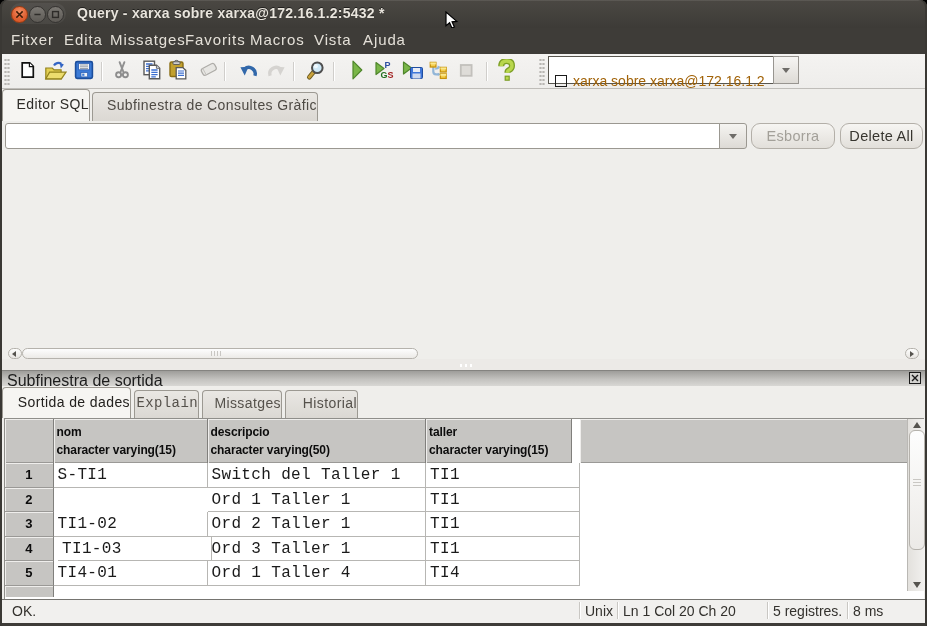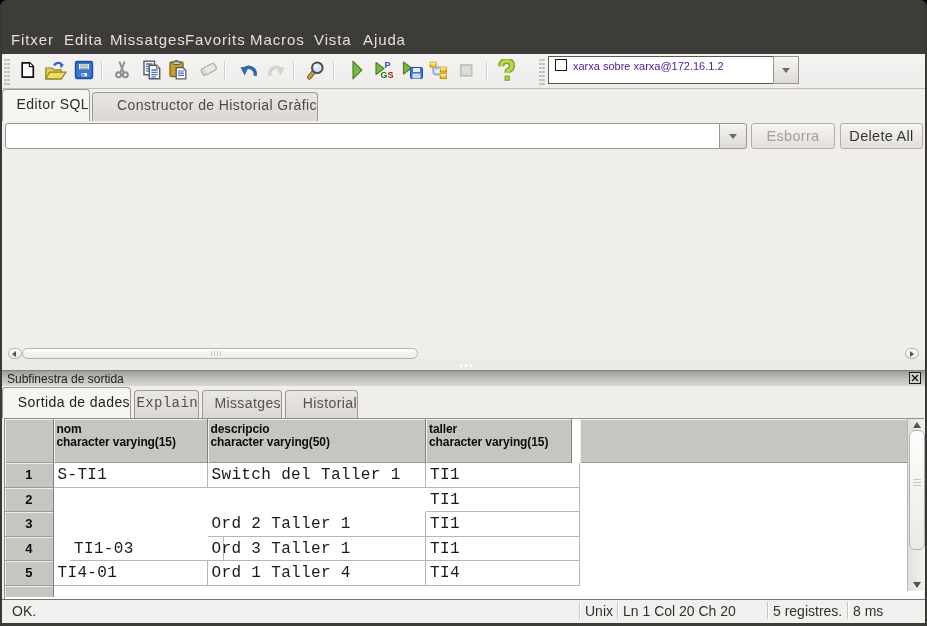--- a/index.html
+++ b/index.html
@@ -28,41 +28,41 @@
 #menubar span{position:absolute;top:3px;letter-spacing:0.9px;}
 
 #toolbar{left:1px;top:54px;width:925px;height:35px;
  background:linear-gradient(#f4f3f1,#eeedeb);border-bottom:1px solid #bfbdb9;box-sizing:border-box;}
 .grip{top:4px;width:6px;height:27px;
  background-image:radial-gradient(circle,#b8b6b2 1px,transparent 1.3px);
  background-size:3px 4px;}
 .tsep{top:8px;width:1px;height:19px;background:#d0cecb;border-right:1px solid #fff;}
 #combo{left:548px;top:56px;width:226px;height:28px;background:#fff;
  border:1px solid #58564F;box-sizing:border-box;}
-#combotxt{left:5px;top:2px;font-size:11px;color:#4c1d95;}
+#combotxt{left:5px;top:16px;font-size:14px;color:#a16207;}
 #combobtn{left:773px;top:56px;width:26px;height:28px;box-sizing:border-box;
  background:linear-gradient(#f6f5f3,#dedbd6);border:1px solid #989590;}
 .darr{position:absolute;width:0;height:0;border-left:4px solid transparent;
  border-right:4px solid transparent;border-top:5px solid #6e6c68;}
 
 #nb1{left:1px;top:89px;width:925px;height:270px;background:#efeeeb;}
 .tab{position:absolute;box-sizing:border-box;border:1px solid #9c9992;
  border-bottom:none;border-radius:4px 4px 0 0;font-size:14px;letter-spacing:0.4px;}
 .tabtxt{position:absolute;width:100%;text-align:right;}
 #tab-editor{left:1px;top:0px;width:88px;height:32px;background:#f6f5f2;color:#2e2c28;z-index:2;}
 #tab-cons{left:91px;top:3px;width:226px;height:29px;
  background:linear-gradient(#e9e7e3,#dbd8d3);color:#4e4a44;z-index:1;}
 
 #qinput{left:4px;top:34px;width:715px;height:26px;background:#fff;
  border:1px solid #9b9891;border-radius:3px 0 0 3px;box-sizing:border-box;}
 #qdrop{left:718px;top:34px;width:28px;height:26px;box-sizing:border-box;
  background:linear-gradient(#f5f4f1,#ddDAd5);border:1px solid #9b9891;border-radius:0 3px 3px 0;}
 .pbtn{position:absolute;top:34px;height:26px;box-sizing:border-box;
  background:linear-gradient(#f6f5f2,#e2dfda);border:1px solid #b3afa8;
- border-radius:3px;font-size:14.5px;letter-spacing:0.3px;text-align:center;}
+ border-radius:9px;font-size:14.5px;letter-spacing:0.3px;text-align:center;}
 #btn-esborra{left:750px;width:84px;color:#a3a099;}
 #btn-delall{left:839px;width:83px;color:#37352f;}
 
 #editor{left:5px;top:62px;width:915px;height:194px;background:#fff;
  border:1px solid #000;box-sizing:border-box;}
 #gutter{left:0;top:0;width:16px;height:192px;background:#e0e0e0;border-right:1px solid #c4c4c4;}
 #sql{left:16px;top:3px;font-family:"Liberation Mono",monospace;font-size:16px;
  letter-spacing:0.35px;color:#000;white-space:pre;}
 #sql .kw{color:#0000cc;}
 #caret{left:206px;top:4px;width:1.5px;height:17px;background:#000;}
@@ -72,55 +72,77 @@
  border:1px solid #b5b2ac;border-radius:6px;}
 .sbthumb{position:absolute;box-sizing:border-box;background:linear-gradient(#fdfdfd,#eceae7);
  border:1px solid #b5b2ac;border-radius:6px;}
 .sbtri{position:absolute;width:0;height:0;}
 
 #splitter{left:1px;top:359px;width:925px;height:11px;background:#eceae7;}
 #sphandle{left:459px;top:5px;width:13px;height:3px;
  background-image:linear-gradient(90deg,#fff 2px,transparent 2px);background-size:5px 3px;}
 #panelhdr{left:1px;top:370px;width:925px;height:16px;
  background:linear-gradient(#9e9d9a 0%,#c3c2bf 55%,#d8d7d4 100%);border-top:1px solid #848380;box-sizing:border-box;}
-#panelhdr span{position:absolute;left:6px;top:1px;font-size:12px;color:#1c1c1c;}
+#panelhdr span{position:absolute;left:6px;top:1px;font-size:16px;color:#1c1c1c;}
 #panelx{left:909px;top:372px;width:12px;height:12px;}
 
 #nb2{left:1px;top:386px;width:925px;height:213px;background:#efeeeb;}
 #tab-sortida{left:1px;top:1px;width:129px;height:31px;background:#f6f5f2;color:#23211e;z-index:2;}
 #tab-explain{left:133px;top:4px;width:65px;height:28px;font-family:Liberation Mono, monospace;}
 #tab-missatges{left:201px;top:4px;width:80px;height:28px;}
 #tab-historial{left:284px;top:4px;width:73px;height:28px;}
 .itab{background:linear-gradient(#e9e7e3,#dbd8d3);color:#55514b;z-index:1;}
 
 #grid{left:3px;top:32px;width:920px;height:181px;background:#fff;
  border:1px solid #8f8e8a;border-right:none;border-bottom:none;box-sizing:border-box;}
 .hcell{position:absolute;top:0;height:44px;background:#c6c5c2;box-sizing:border-box;
  border-right:1px solid #807f7c;box-shadow:inset 1px 1px 0 #eFeeec, inset 0 -1px 0 #9a9996;
  font-size:12px;letter-spacing:-0.1px;font-weight:bold;color:#0c0c0c;}
-.hcell div{margin:4px 0 0 3px;line-height:13px;}
+.hcell div{margin:4px 0 0 3px;line-height:18px;}
 .rnum{position:absolute;left:0;width:48.5px;background:#c6c5c2;box-sizing:border-box;
  border-right:1px solid #807f7c;border-bottom:1px solid #9a9996;
  box-shadow:inset 1px 1px 0 #efeeec;
  font-size:13px;font-weight:bold;color:#0c0c0c;text-align:center;}
 .cell{position:absolute;box-sizing:border-box;border-right:1px solid #b7b6b3;
  border-bottom:1px solid #b7b6b3;font-family:"Liberation Mono",monospace;
  font-size:16px;letter-spacing:0.35px;color:#1a1a1a;padding:3px 0 0 4px;}
 
 #vscroll{left:906px;top:33px;width:18px;height:172px;background:linear-gradient(90deg,#e3e1dd,#f2f1ef);border-left:1px solid #bab8b4;box-sizing:border-box;}
 
 #statusbar{left:1px;top:599px;width:925px;height:24px;background:#f1f0ee;
  border-top:1.5px solid #757470;box-sizing:border-box;font-size:14px;color:#33312d;}
 #statusbar .fld{position:absolute;top:3px;text-align:center;}
 .ssep{position:absolute;top:2px;width:1px;height:17px;background:#c9c7c3;border-right:1px solid #fff;}
 #botborder{left:0;top:623px;width:927px;height:3px;background:#3e3c38;}
 </style></head>
 <body>
 <div id="win">
 <div id="frame">
+  <div class="abs" id="titlebar">
+    <div class="abs" id="btnpill"></div>
+    <div class="abs tbtn" id="btnclose">
+          <svg class="glyph" viewBox="0 0 17 17">
+            <path d="M5.5 5.5 L11.5 11.5 M11.5 5.5 L5.5 11.5" stroke="#3e1c08" stroke-width="1.8" stroke-linecap="round" stroke-dasharray="1.6 1.1"></path>
+          </svg>
+        </div>
+    <div class="abs tbtn" id="btnmin">
+          <svg class="glyph" viewBox="0 0 17 17">
+            <path d="M5 8.5 L12 8.5" stroke="#2e2c29" stroke-width="1.7"></path>
+          </svg>
+        </div>
+    <div class="abs tbtn" id="btnmax">
+          <svg class="glyph" viewBox="0 0 17 17">
+            <rect x="5.2" y="5.2" width="6.6" height="6.6" fill="none" stroke="#2e2c29" stroke-width="1.6"></rect>
+          </svg>
+        </div>
+    <span class="abs" id="title">Query - xarxa sobre xarxa@172.16.1.2:5432 *</span>
+    <svg class="abs" style="left:445px;top:11px" width="14" height="21" viewBox="0 0 14 21">
+          <path d="M1 1 L1 14.8 L4.6 11.8 L6.9 17.1 L9.4 16 L7.1 10.8 L11.8 10.4 Z" fill="#fff" stroke="#000" stroke-width="1.2"></path>
+        </svg>
+  </div>
   <div class="abs" id="menubar">
     <span style="left:11px">Fitxer</span>
         <span style="left:64px">Edita</span>
     <span style="left:110px">Missatges</span>
         <span style="left:185px">Favorits</span>
     <span style="left:250px">Macros</span>
         <span style="left:314px">Vista</span>
     <span style="left:363px">Ajuda</span>
   </div>
   <div class="abs" id="toolbar">
@@ -226,21 +248,21 @@
       </div>
   <div class="abs" id="combobtn">
         <i class="darr" style="left:8px;top:11px"></i>
       </div>
 
   <div class="abs" id="nb1">
     <div class="tab" id="tab-editor">
           <span class="tabtxt" style="top:6px">Editor SQL</span>
         </div>
     <div class="tab" id="tab-cons">
-          <span class="tabtxt" style="top:4px">Constructor de Historial Gràfic</span>
+          <span class="tabtxt" style="top:4px">Subfinestra de Consultes Gràfic</span>
         </div>
     <div class="abs" id="qinput"></div>
     <div class="abs" id="qdrop">
           <i class="darr" style="left:9px;top:10px"></i>
         </div>
     <div class="pbtn" id="btn-esborra"><span style="position:relative;top:4px">Esborra</span></div>
     <div class="pbtn" id="btn-delall"><span style="position:relative;top:4px">Delete All</span></div>
     <div class="abs" id="hscroll">
       <div class="sbbtn" style="left:0;top:0;width:14px;height:11px"></div>
       <i class="sbtri" style="left:4px;top:2.5px;border-top:3px solid transparent;border-bottom:3px solid transparent;border-right:4px solid #55534e"></i>
@@ -289,24 +311,26 @@
       <div class="hcell" style="left:575px;width:328px;border-right:none"></div>
       <div class="rnum" style="top:44px;height:24.6px;padding-top:4px">1</div>
       <div class="rnum" style="top:68.6px;height:24.6px;padding-top:4px">2</div>
       <div class="rnum" style="top:93.2px;height:24.6px;padding-top:4px">3</div>
       <div class="rnum" style="top:117.8px;height:24.6px;padding-top:4px">4</div>
       <div class="rnum" style="top:142.4px;height:24.6px;padding-top:4px">5</div>
       <div class="rnum" style="top:167px;height:11px;border-bottom:none"></div>
       <div class="cell" style="left:48.5px;top:44px;width:154px;height:24.6px">S-TI1</div>
       <div class="cell" style="left:202.5px;top:44px;width:218.5px;height:24.6px">Switch del Taller 1</div>
       <div class="cell" style="left:421px;top:44px;width:154px;height:24.6px">TI1</div>
+      <div class="cell" style="left:202.5px;top:68.6px;width:218.5px;height:24.6px">Ord 1 Taller 1</div>
       <div class="cell" style="left:421px;top:68.6px;width:154px;height:24.6px">TI1</div>
+      <div class="cell" style="left:48.5px;top:93.2px;width:154px;height:24.6px">TI1-02</div>
       <div class="cell" style="left:202.5px;top:93.2px;width:218.5px;height:24.6px">Ord 2 Taller 1</div>
       <div class="cell" style="left:421px;top:93.2px;width:154px;height:24.6px">TI1</div>
-      <div class="cell" style="left:65px;top:117.8px;width:154px;height:24.6px">TI1-03</div>
+      <div class="cell" style="left:53px;top:117.8px;width:154px;height:24.6px">TI1-03</div>
       <div class="cell" style="left:202.5px;top:117.8px;width:218.5px;height:24.6px">Ord 3 Taller 1</div>
       <div class="cell" style="left:421px;top:117.8px;width:154px;height:24.6px">TI1</div>
       <div class="cell" style="left:48.5px;top:142.4px;width:154px;height:24.6px">TI4-01</div>
       <div class="cell" style="left:202.5px;top:142.4px;width:218.5px;height:24.6px">Ord 1 Taller 4</div>
       <div class="cell" style="left:421px;top:142.4px;width:154px;height:24.6px">TI4</div>
     </div>
     <div class="abs" id="vscroll">
       <i class="sbtri" style="left:5px;top:3px;border-left:4.5px solid transparent;border-right:4.5px solid transparent;border-bottom:6px solid #55534e"></i>
       <div class="sbthumb" style="left:1px;top:11px;width:16px;height:120px"></div>
       <div style="position:absolute;left:5px;top:60px;width:8px;height:9px;background-image:linear-gradient(#c9c7c3 1px,transparent 1px);background-size:8px 3px"></div>

